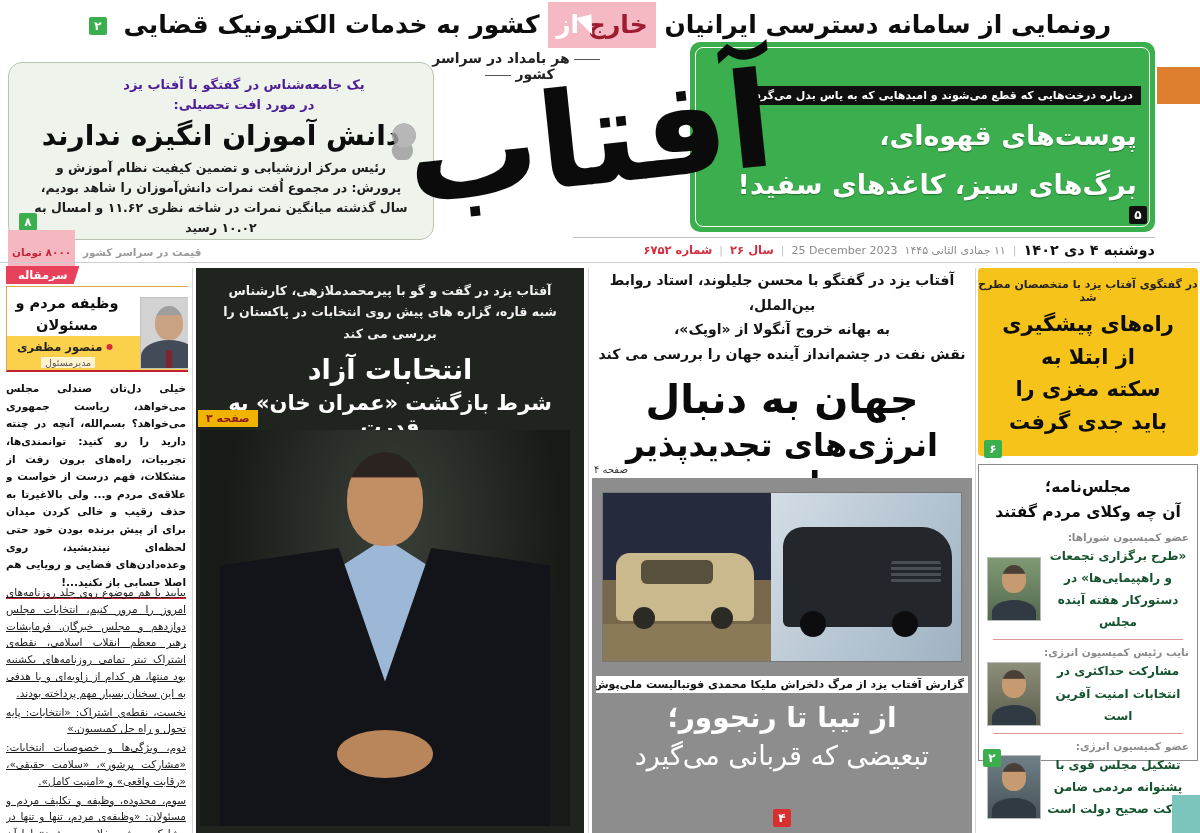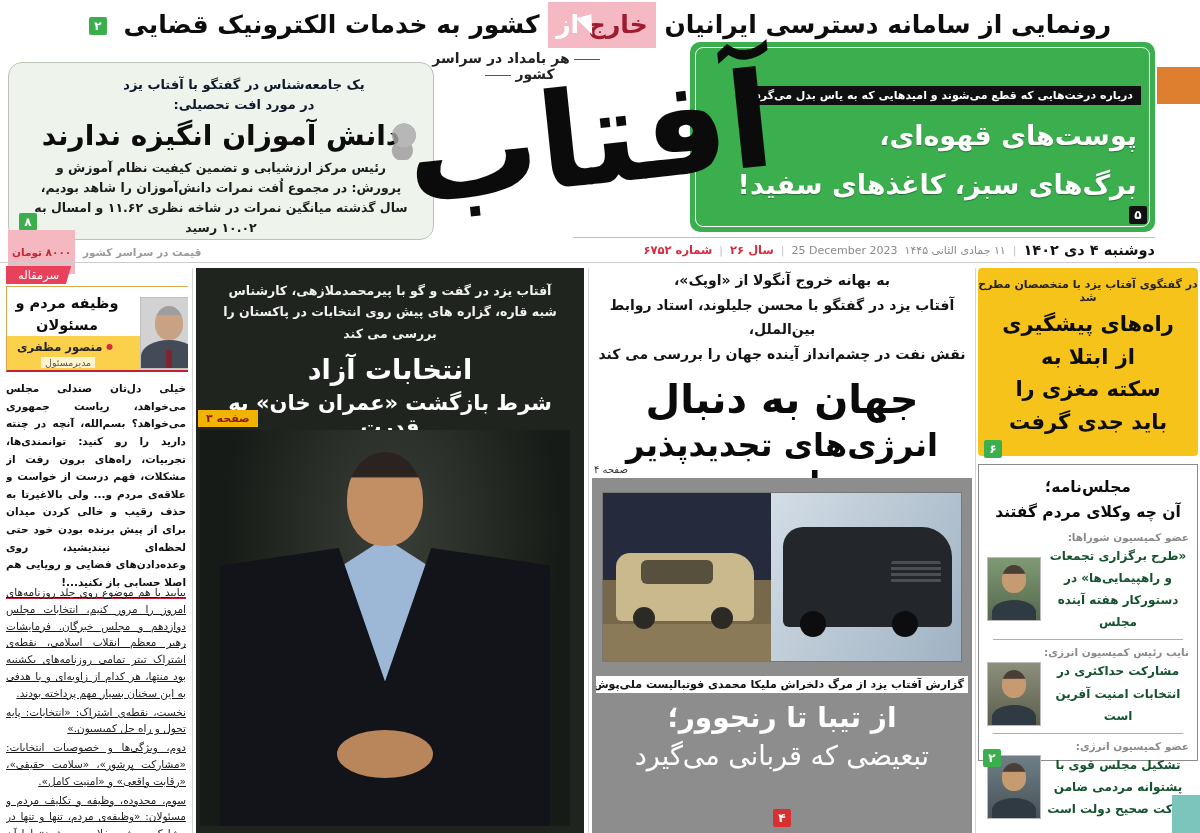--- a/index.html
+++ b/index.html
@@ -17,21 +17,21 @@
     border-left:12px solid transparent;border-right:4px solid transparent;
     border-top:20px solid #ffffff;transform:rotate(-14deg);}
   .badge{display:inline-flex;align-items:center;justify-content:center;width:18px;height:18px;
     background:#3bae4e;color:#fff;font-size:12px;font-weight:bold;border-radius:2px;}
   .badge.black{background:#111;}
   .badge.red{background:#d63030;}
   .top-headline .badge{vertical-align:middle;margin-right:8px;}
   
   .edu-box{position:absolute;left:8px;top:62px;width:424px;height:176px;background:#eef3ec;
     border:1px solid #b9c4b4;border-radius:14px;text-align:center;}
-  .edu-kicker{margin-top:12px;font-size:13px;font-weight:bold;color:#0f172a;line-height:1.55;padding-left:46px;}
+  .edu-kicker{margin-top:12px;font-size:13px;font-weight:bold;color:#4c1d95;line-height:1.55;padding-left:46px;}
   .edu-headline{margin-top:4px;font-size:28px;font-weight:bold;color:#0d0d0d;}
   .edu-body{margin:6px 22px 0;font-size:12.5px;font-weight:bold;color:#1c1c1c;line-height:1.6;}
   .edu-box .badge{position:absolute;left:10px;bottom:8px;}
   .tagline{position:absolute;left:418px;top:50px;width:200px;text-align:center;
     font-size:14px;font-weight:bold;color:#222;z-index:7;}
   .tagline::before,.tagline::after{content:"";display:inline-block;width:26px;height:1px;
     background:#555;vertical-align:middle;margin:0 4px;}
   .logo{position:absolute;left:402px;top:38px;width:376px;height:214px;z-index:6;
     font-size:132px;font-weight:bold;color:#0b0b0b;text-align:center;line-height:200px;
     transform:rotate(-6deg);pointer-events:none;}
@@ -55,21 +55,21 @@
   .dl-sep{color:#c2c2c2;}
   .dl-red{color:#d62b3e;font-weight:bold;font-size:11.5px;}
   .dl-greg{direction:ltr;unicode-bidi:embed;}
   .price{position:absolute;left:8px;top:246px;font-size:10.5px;font-weight:bold;color:#9a9a9a;}
   .price .price-value{background:#f5b8c0;color:#c2273a;padding:16px 4px;margin-right:4px;}
   .hrule{position:absolute;left:0;top:262px;width:1200px;border-top:1px solid #cccccc;}
   .vline{position:absolute;top:268px;bottom:0;width:0;border-left:1px solid #d6d6d6;}
   
   .editorial{position:absolute;left:6px;top:266px;width:182px;height:567px;overflow:hidden;}
   .ed-label{position:absolute;left:0;top:0;background:#e8415c;color:#fff;font-size:11.5px;
-    font-weight:normal;padding:2px 12px;clip-path:polygon(0 0,100% 0,92% 100%,0 100%);}
+    font-weight:bold;padding:2px 12px;clip-path:polygon(0 0,100% 0,92% 100%,0 100%);}
   .ed-header{position:absolute;left:0;top:20px;width:196px;height:86px;border:1px solid #d9a94f;
     background:#fff;box-sizing:border-box;border-bottom:2px solid #c32033;}
   .ed-title{position:absolute;left:4px;top:6px;width:112px;text-align:center;font-size:14.5px;
     font-weight:bold;line-height:1.5;color:#0d0d0d;}
   .ed-strip{position:absolute;left:0;bottom:0;width:100%;height:34px;background:#fbd04a;}
   .ed-author{position:absolute;left:10px;bottom:16px;font-size:11.5px;font-weight:bold;color:#222;}
   .ed-author::before{content:"●";color:#d62b3e;font-size:8px;margin-left:4px;vertical-align:2px;}
   .ed-role{position:absolute;left:34px;bottom:2px;font-size:9.5px;color:#555;background:#fff3cf;padding:0 4px;}
   .ed-photo{position:absolute;right:3px;top:10px;width:56px;height:70px;background:#d2d2d2;overflow:hidden;border:1px solid #c0c0c0;}
   .ed-photo .face{position:absolute;left:14px;top:8px;width:28px;height:34px;border-radius:50% 50% 45% 45%;
@@ -249,22 +249,22 @@
     <div class="im-photo">
       <div class="shirt"></div>
       <div class="suit"></div>
       <div class="head"></div>
       <div class="hands"></div>
     </div>
   </div>
 
   <div class="energy">
     <div class="en-kicker">
+      <div>آفتاب یزد در گفتگو با محسن جلیلوند، استاد روابط بین‌الملل،</div>
       <div>به بهانه خروج آنگولا از «اوپک»،</div>
-      <div>آفتاب یزد در گفتگو با محسن جلیلوند، استاد روابط بین‌الملل،</div>
       <div>نقش نفت در چشم‌انداز آینده جهان را بررسی می کند</div>
     </div>
     <div class="en-h1">جهان به دنبال</div>
     <div class="en-h2">انرژی‌های تجدیدپذیر است</div>
     <div class="en-page">صفحه ۴</div>
   </div>
 
   <div class="melika">
     <div class="ml-photos">
       <div class="ml-crash">

